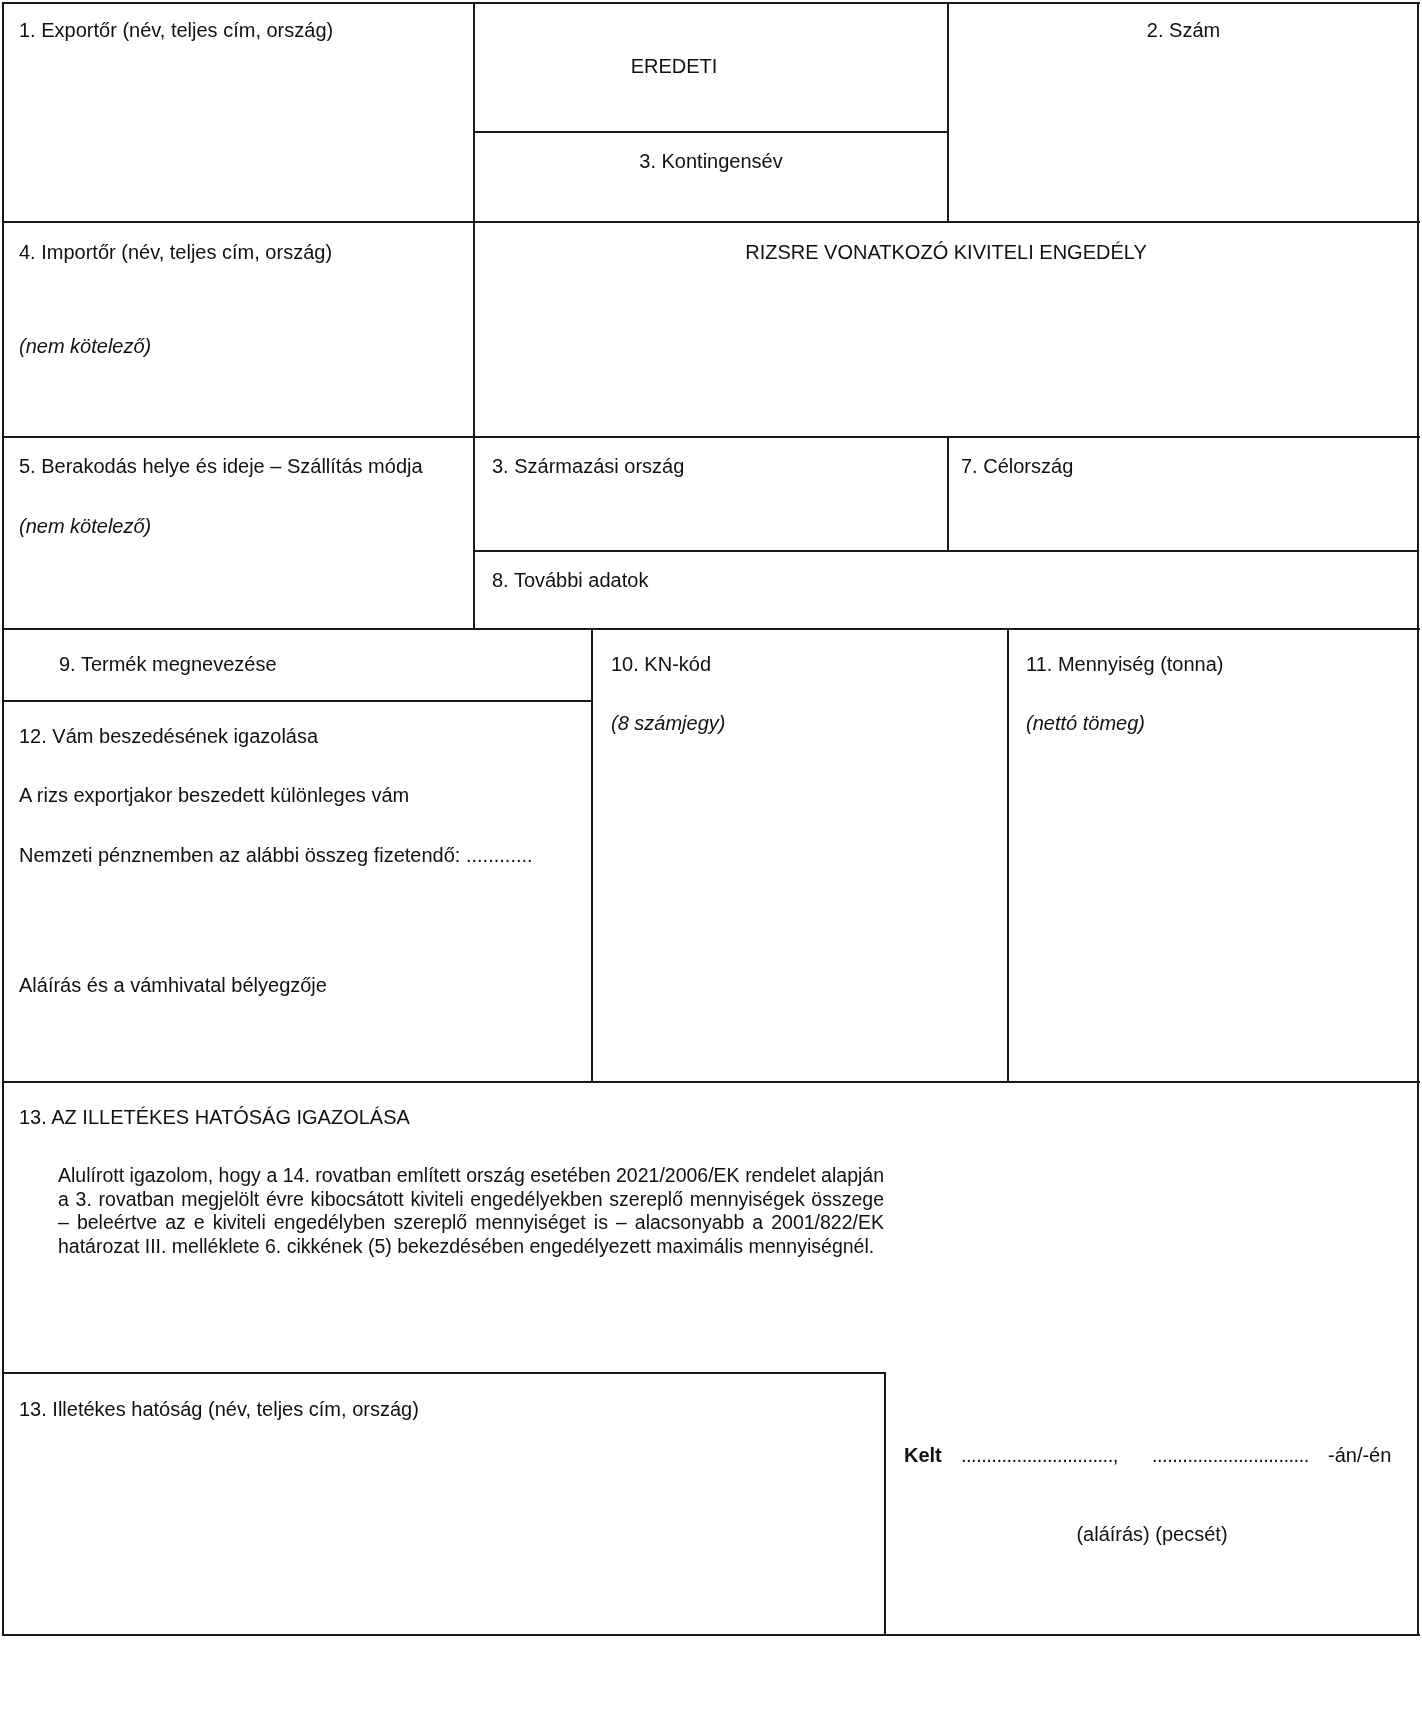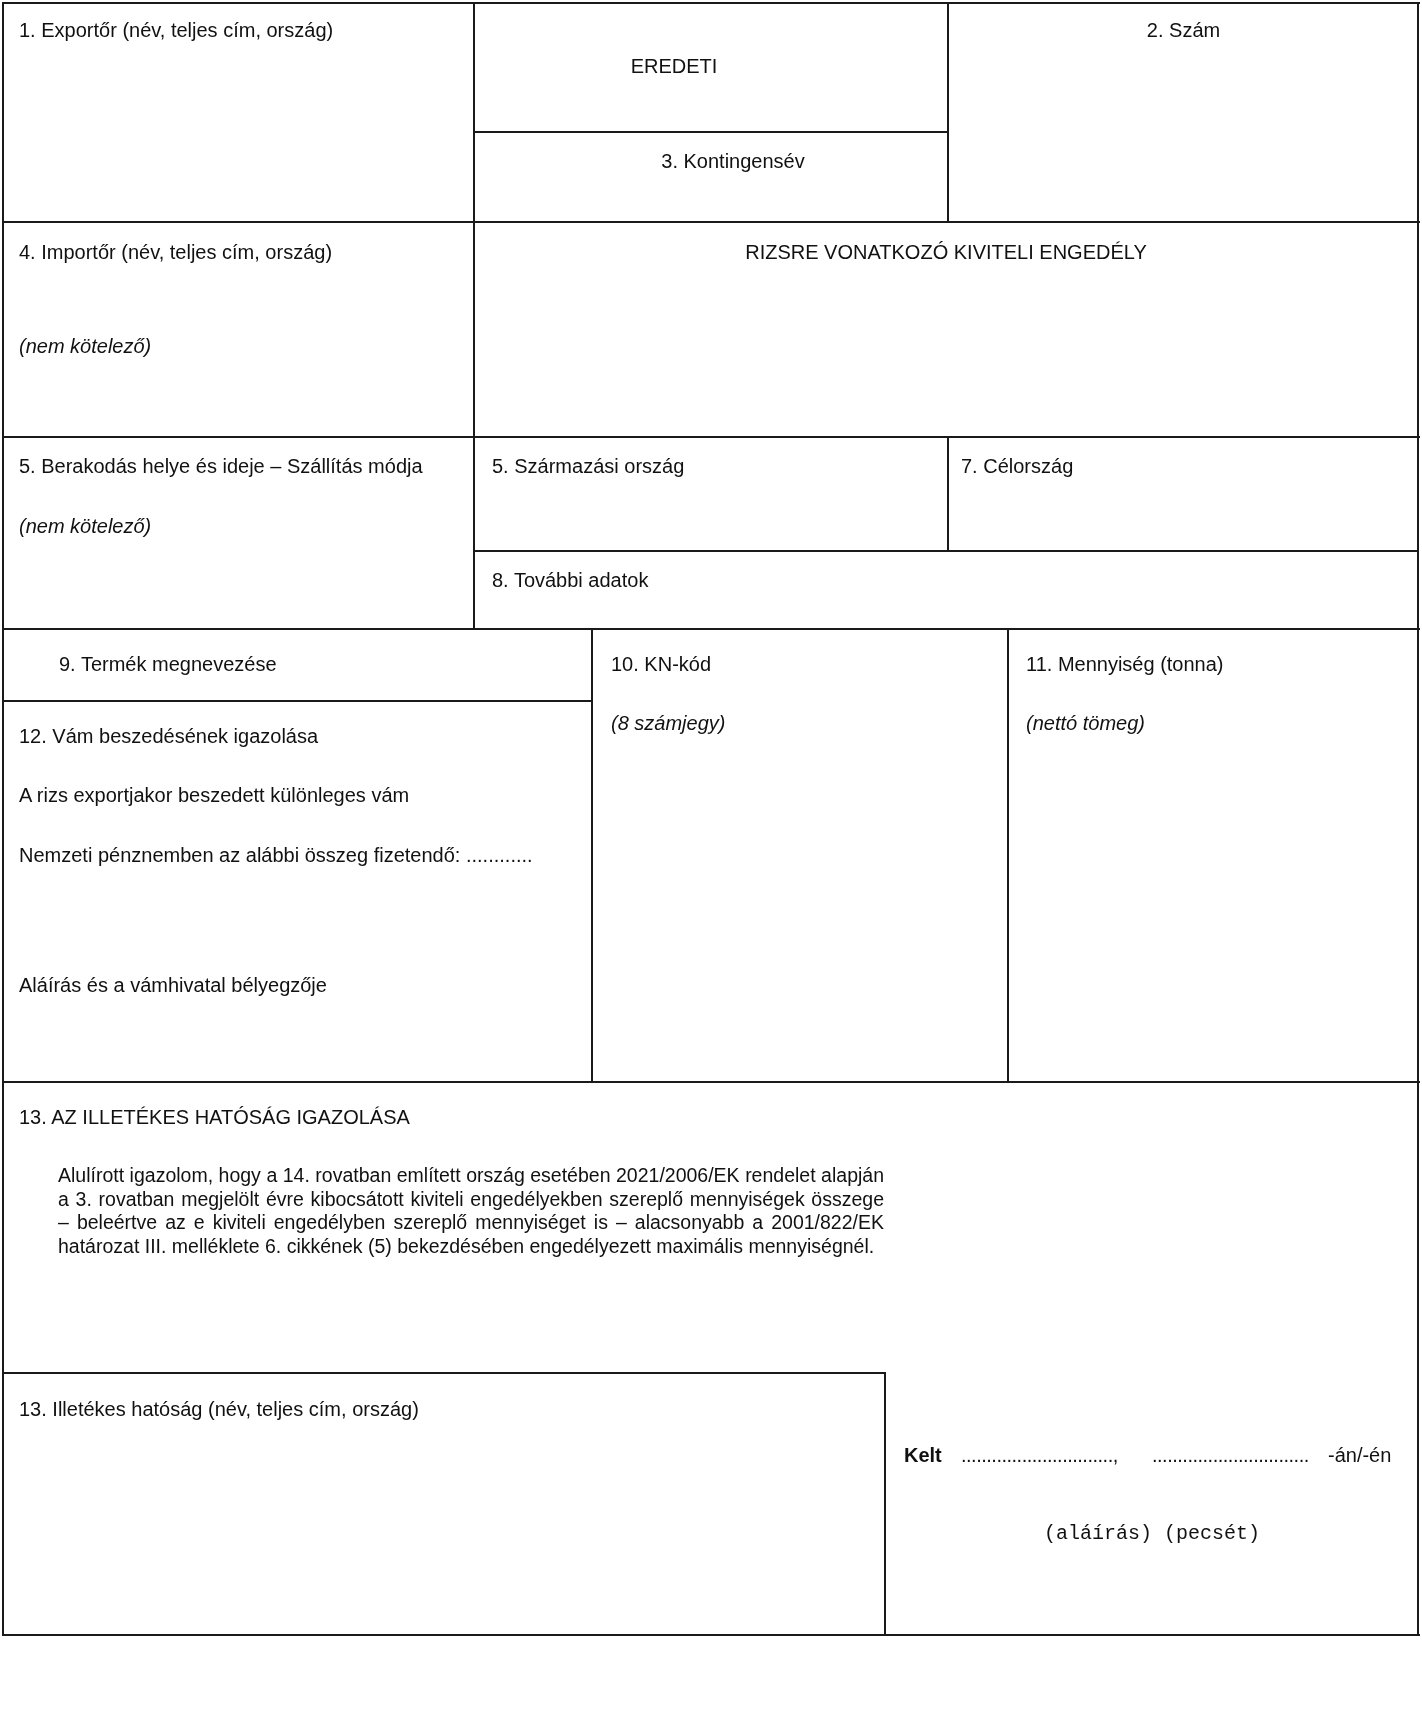--- a/index.html
+++ b/index.html
@@ -37,36 +37,36 @@
 <div class="ln v" style="left:1007px;top:629px;height:453px;"></div>
 <div class="ln h" style="left:2px;top:700px;width:590px;"></div>
 
 <div class="ln h" style="left:2px;top:1372px;width:884px;"></div>
 <div class="ln v" style="left:884px;top:1372px;height:263px;"></div>
 
 <div class="t" style="left:19px;top:18px;">1. Exportőr (név, teljes cím, ország)</div>
 <div class="field" style="left:4px;top:50px;width:468px;height:170px;"></div>
 
 <div class="t c" style="left:474px;width:400px;top:18px;margin-top:36px;">EREDETI</div>
-<div class="t c" style="left:474px;width:474px;top:149px;padding-left:22px;">3. Kontingensév</div>
+<div class="t c" style="left:474px;width:474px;top:149px;">3. Kontingensév</div>
 <div class="field" style="left:476px;top:176px;width:470px;height:44px;"></div>
 
 <div class="t c" style="left:949px;width:469px;top:18px;">2. Szám</div>
 <div class="field" style="left:950px;top:50px;width:466px;height:170px;"></div>
 
 <div class="t" style="left:19px;top:240px;">4. Importőr (név, teljes cím, ország)</div>
 <div class="t it" style="left:19px;top:334px;">(nem kötelező)</div>
 <div class="field" style="left:4px;top:270px;width:468px;height:164px;"></div>
 <div class="t c" style="left:474px;width:944px;top:240px;">RIZSRE VONATKOZÓ KIVITELI ENGEDÉLY</div>
 
 <div class="t" style="left:19px;top:454px;">5. Berakodás helye és ideje – Szállítás módja</div>
 <div class="t it" style="left:19px;top:514px;">(nem kötelező)</div>
 <div class="field" style="left:4px;top:545px;width:468px;height:82px;"></div>
 
-<div class="t" style="left:492px;top:454px;">5. Származási ország</div>
+<div class="t" style="left:492px;top:454px;">3. Származási ország</div>
 <div class="field" style="left:476px;top:482px;width:470px;height:66px;"></div>
 <div class="t" style="left:961px;top:454px;">7. Célország</div>
 <div class="field" style="left:950px;top:482px;width:466px;height:66px;"></div>
 <div class="t" style="left:492px;top:568px;">8. További adatok</div>
 <div class="field" style="left:700px;top:556px;width:716px;height:70px;"></div>
 
 <div class="t" style="left:19px;top:652px;margin-left:40px;">9. Termék megnevezése</div>
 <div class="field" style="left:300px;top:640px;width:290px;height:58px;"></div>
 
 <div class="t" style="left:19px;top:724px;">12. Vám beszedésének igazolása</div>
@@ -86,13 +86,13 @@
 <div class="t" style="left:19px;top:1105px;">13. AZ ILLETÉKES HATÓSÁG IGAZOLÁSA</div>
 <div class="para" style="top:1164px;">Alulírott igazolom, hogy a 14. rovatban említett ország esetében 2021/2006/EK rendelet alapján a 3. rovatban megjelölt évre kibocsátott kiviteli engedélyekben szereplő mennyiségek összege – beleértve az e kiviteli engedélyben szereplő mennyiséget is – alacsonyabb a 2001/822/EK határozat III. melléklete 6. cikkének (5) bekezdésében engedélyezett maximális mennyiségnél.</div>
 
 <div class="t" style="left:19px;top:1397px;">13. Illetékes hatóság (név, teljes cím, ország)</div>
 <div class="field" style="left:4px;top:1425px;width:878px;height:208px;"></div>
 
 <div class="t" style="left:904px;top:1443px;font-weight:bold;">Kelt</div>
 <div class="t" style="left:961px;top:1443px;letter-spacing:-0.5px;">..............................,</div>
 <div class="t" style="left:1152px;top:1443px;letter-spacing:-0.5px;">...............................</div>
 <div class="t" style="left:1328px;top:1443px;">-án/-én</div>
-<div class="t c" style="left:886px;width:532px;top:1522px;font-family:Liberation Mono, monospace;">(aláírás) (pecsét)</div>
+<div class="t c" style="left:886px;width:532px;top:1522px;">(aláírás) (pecsét)</div>
 
 </body></html>

